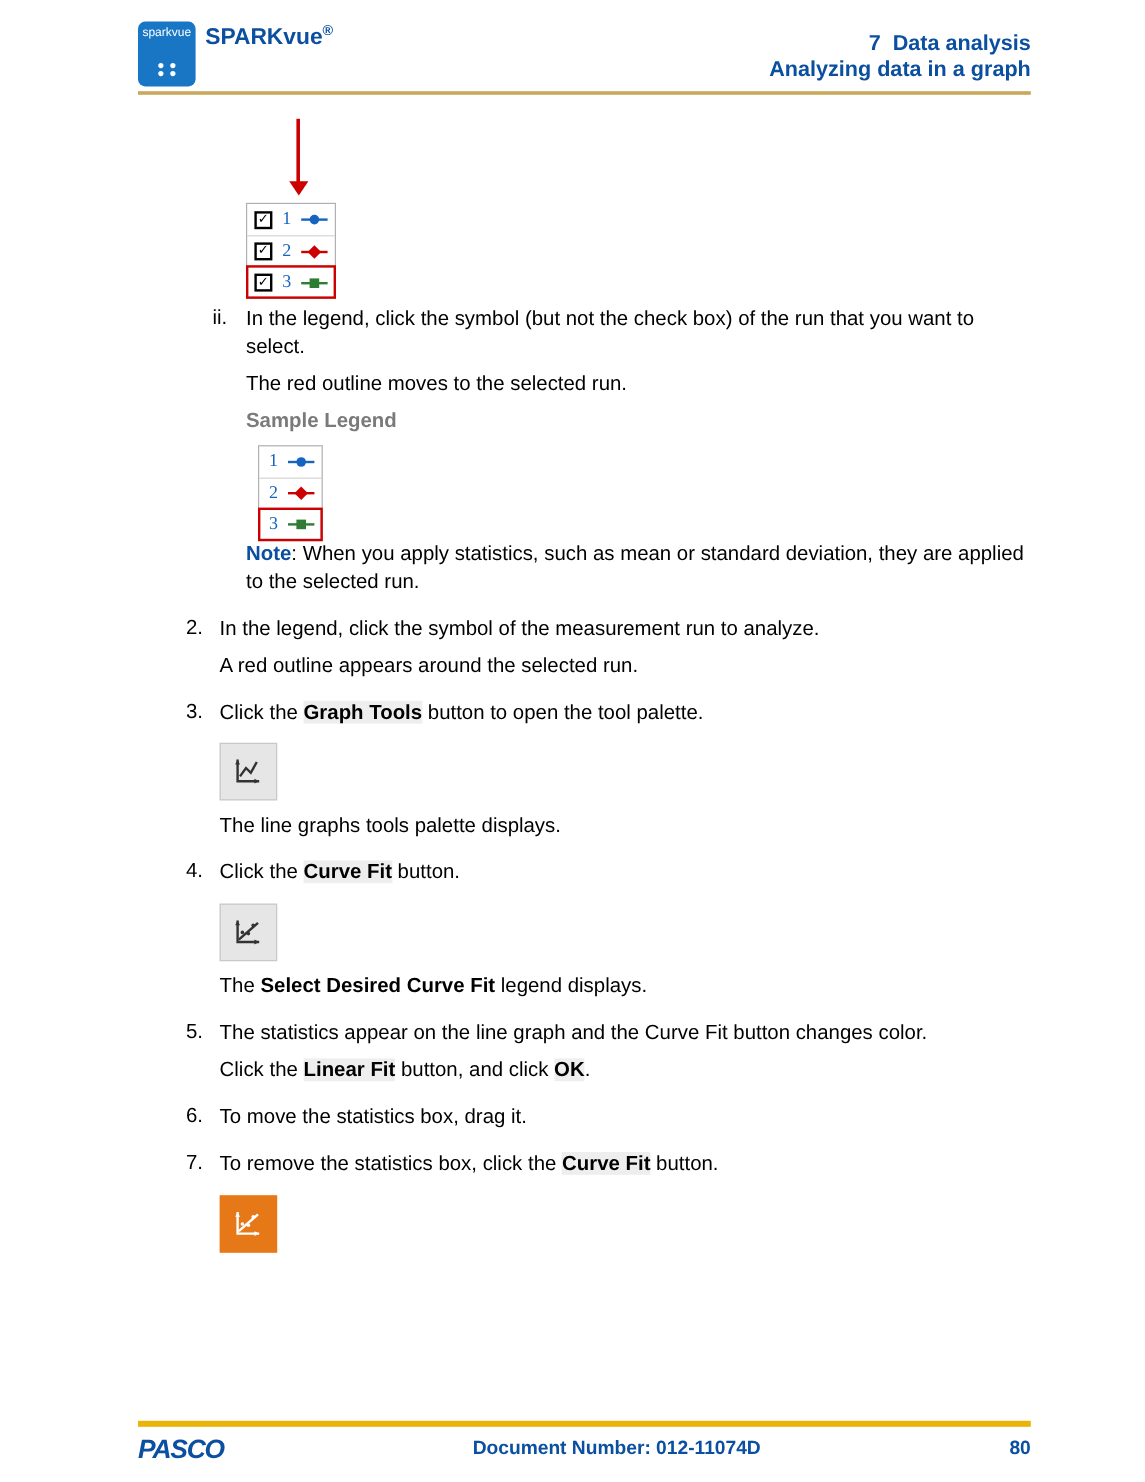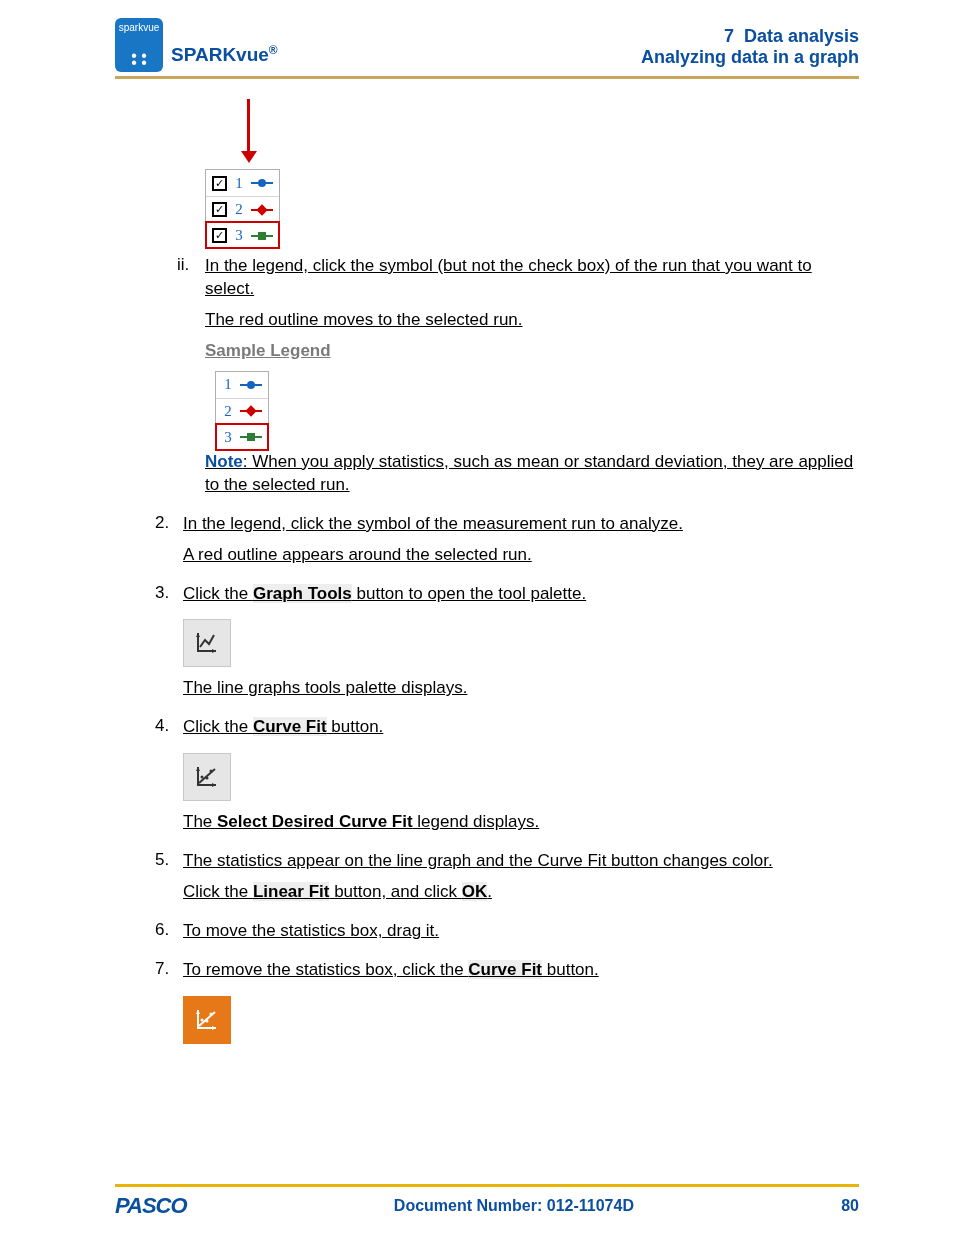--- a/index.html
+++ b/index.html
@@ -15,21 +15,20 @@
     padding: 18px 95px 30px 115px;
   }
   .header {
     display: flex;
     align-items: flex-end;
     justify-content: space-between;
     padding-bottom: 4px;
   }
   .header-left {
     display: flex;
-    align-items: flex-end;
     gap: 8px;
   }
   .logo {
     width: 48px;
     height: 54px;
     background: #1976c5;
     border-radius: 6px;
     color: #fff;
     font-size: 10px;
     text-align: center;
@@ -57,21 +56,21 @@
     font-size: 18px;
     padding-bottom: 4px;
   }
   .hr-gold { height: 3px; background: #c9a85c; margin: 0 0 20px 0; }
   .content { padding-left: 0; }
   .sub-block { margin-left: 90px; }
   .ol-block { margin-left: 40px; }
   .li-row { display: flex; margin-bottom: 8px; }
   .li-num { width: 28px; flex-shrink: 0; }
   .li-body { flex: 1; }
-  .li-body p { margin: 0 0 8px 0; line-height: 1.35; text-decoration: underline; }
+  .li-body p { margin: 0 0 8px 0; line-height: 1.35; }
   .bold { font-weight: bold; }
   .note-label { color: #0a4fa0; font-weight: bold; }
   .sample-label { color: #7a7a7a; font-weight: bold; margin: 6px 0 10px 0; }
   .legend-box {
     border: 1px solid #b0b0b0;
     display: inline-block;
     font-family: 'Times New Roman', serif;
   }
   .legend-row {
     display: flex;
@@ -105,21 +104,21 @@
     border-left:8px solid transparent; border-right:8px solid transparent; border-top:12px solid #cc0000;
   }
   .icon-btn {
     display:inline-flex; align-items:center; justify-content:center;
     width:48px; height:48px; margin: 6px 0 10px 0;
   }
   .icon-gray { background:#e6e6e6; border:1px solid #c8c8c8; color:#333;}
   .icon-orange { background:#e77817; color:#fff; }
   .footer {
     margin-top: 130px;
-    border-top: 3px solid #eab308;
+    border-top: 5px solid #eab308;
     padding-top: 6px;
     display: flex;
     align-items: center;
     justify-content: space-between;
     color: #0a4fa0;
     font-weight: bold;
     font-size: 16px;
   }
   .footer-logo { font-style: italic; font-weight: 900; font-size: 22px; letter-spacing: -1px;}
   .mb6{margin-bottom:6px;} .mt10{margin-top:10px;}

